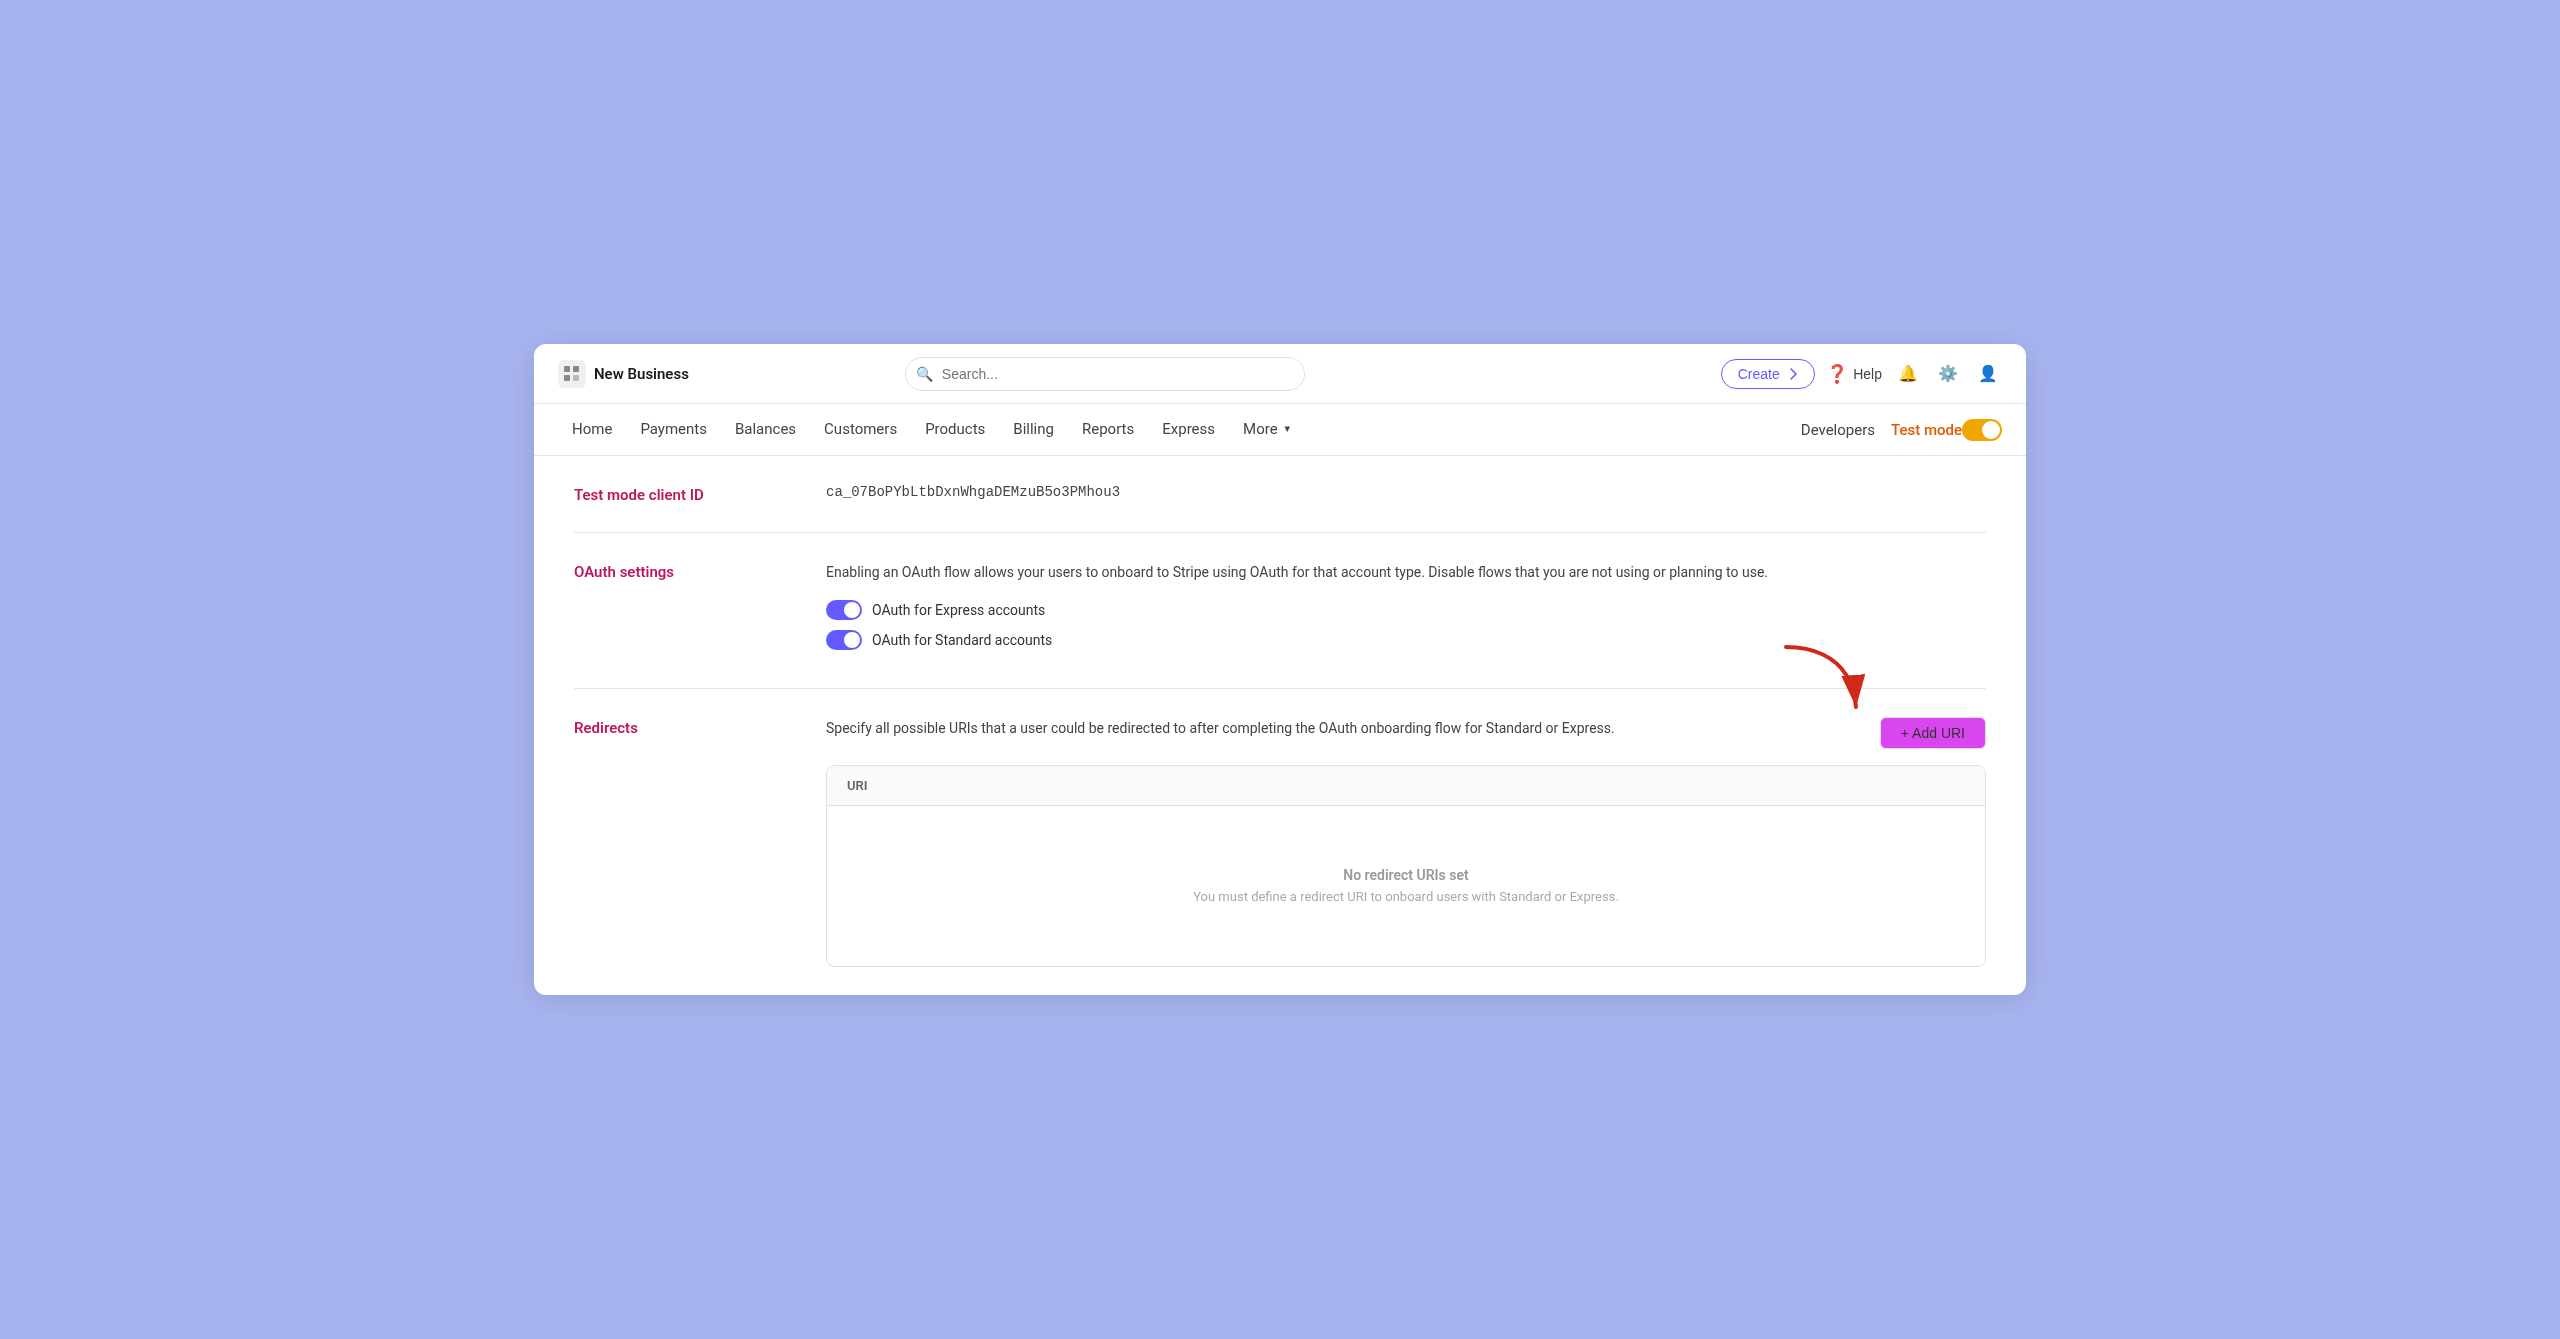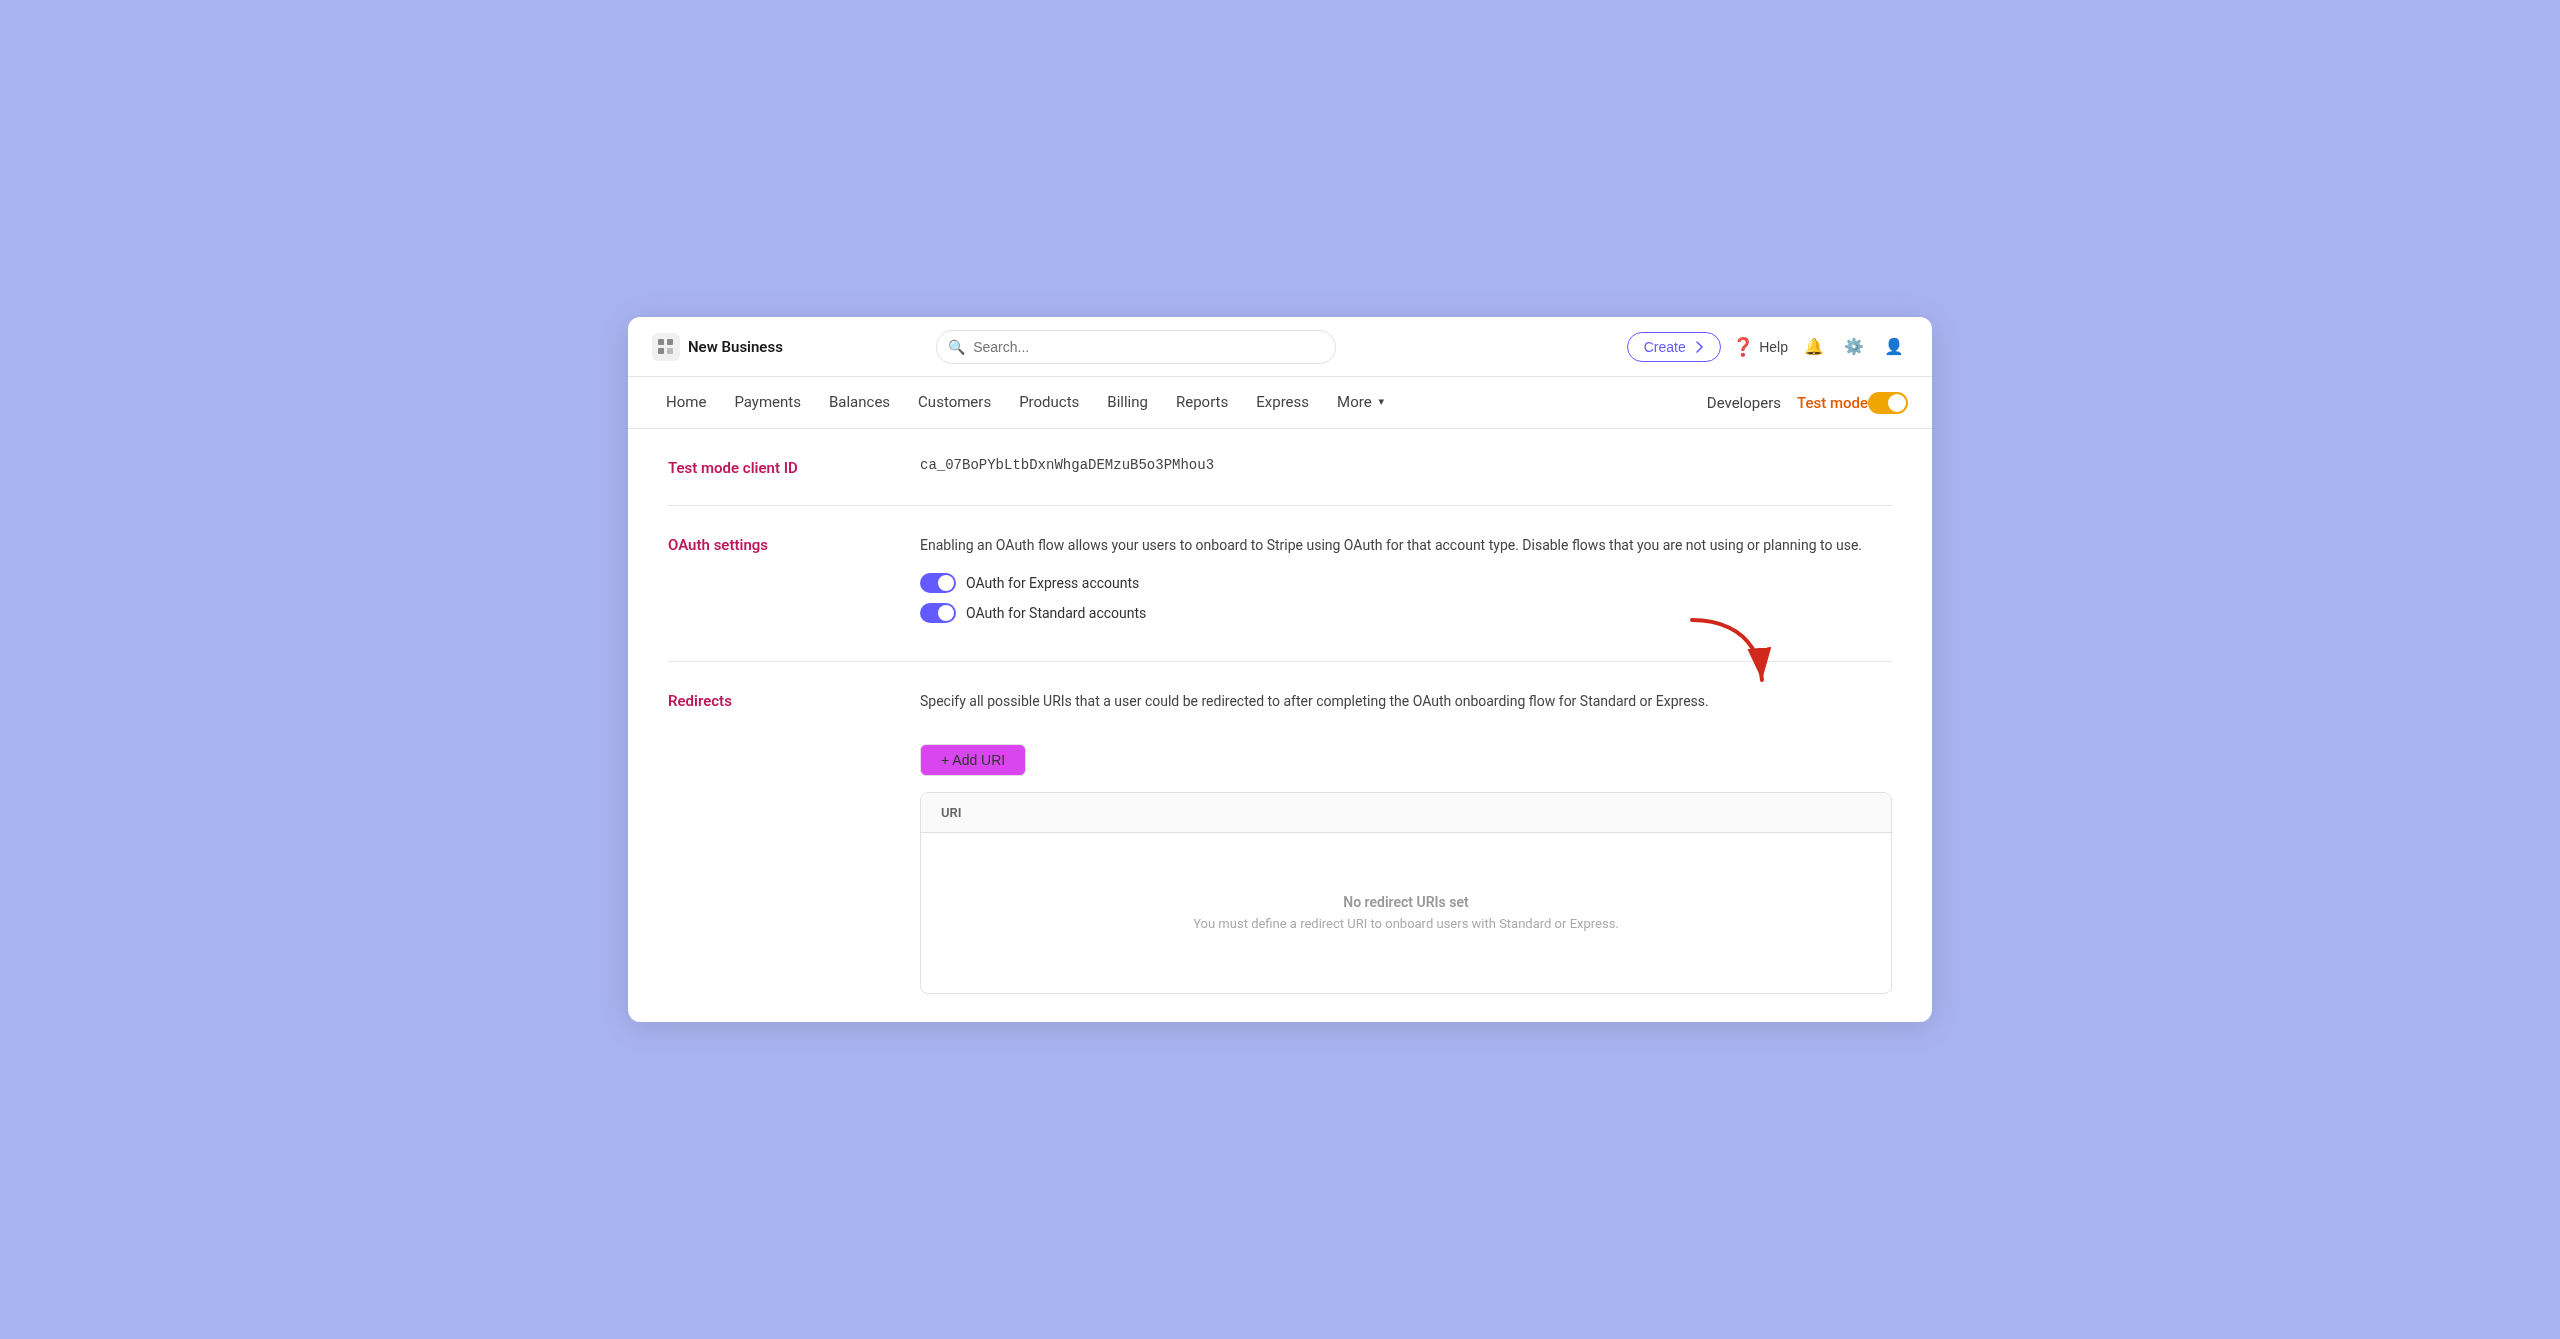--- a/index.html
+++ b/index.html
@@ -7,21 +7,21 @@
       background: #a8b4f0;
       display: flex;
       justify-content: center;
       align-items: center;
       min-height: 100vh;
       font-family: -apple-system, BlinkMacSystemFont, 'Segoe UI', Roboto, sans-serif;
     }
     .window {
       background: #fff;
       border-radius: 12px;
-      width: 1304px;
+      width: 1492px;
       box-shadow: 0 4px 32px rgba(0,0,0,0.12);
       overflow: hidden;
     }
     
     .header {
       display: flex;
       align-items: center;
       padding: 0 24px;
       height: 60px;
       border-bottom: 1px solid #e6e6e6;
@@ -306,21 +306,20 @@
       text-align: center;
     }
     .no-uris-desc {
       font-size: 13px;
       color: #aaa;
       text-align: center;
     }
     
     .arrow-annotation {
       position: relative;
-      flex-direction: column;
     }
     .red-arrow {
       position: absolute;
       top: -80px;
       right: 120px;
       width: 100px;
       height: 90px;
       pointer-events: none;
     }
   </style>

